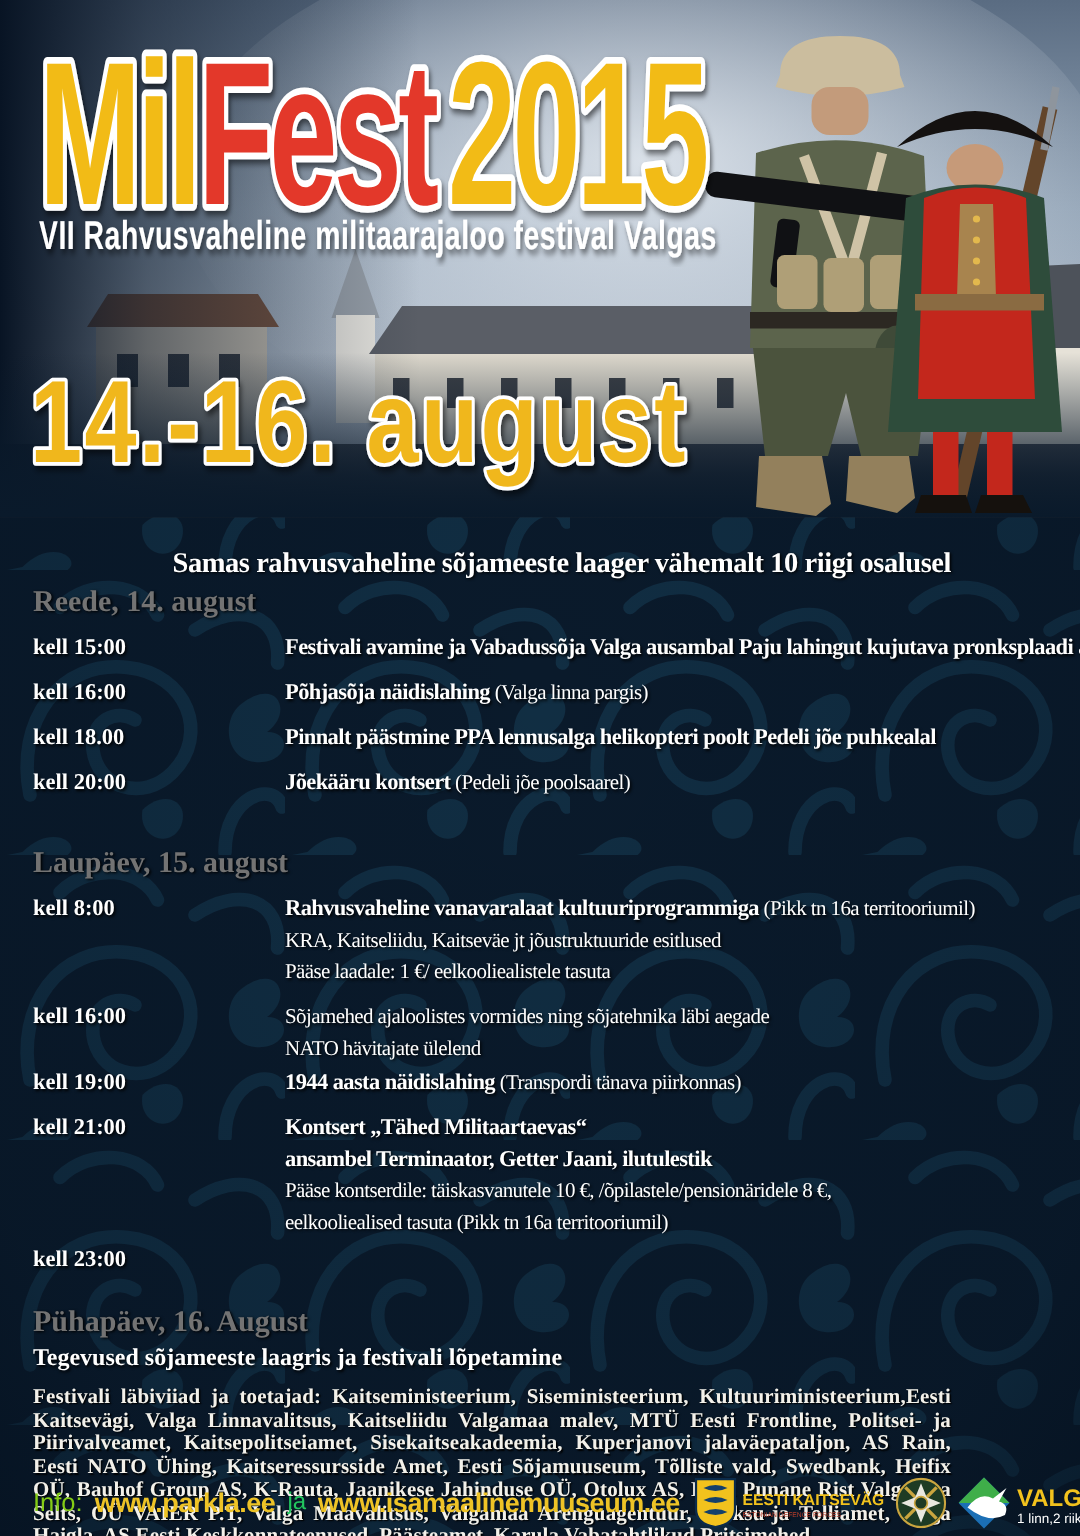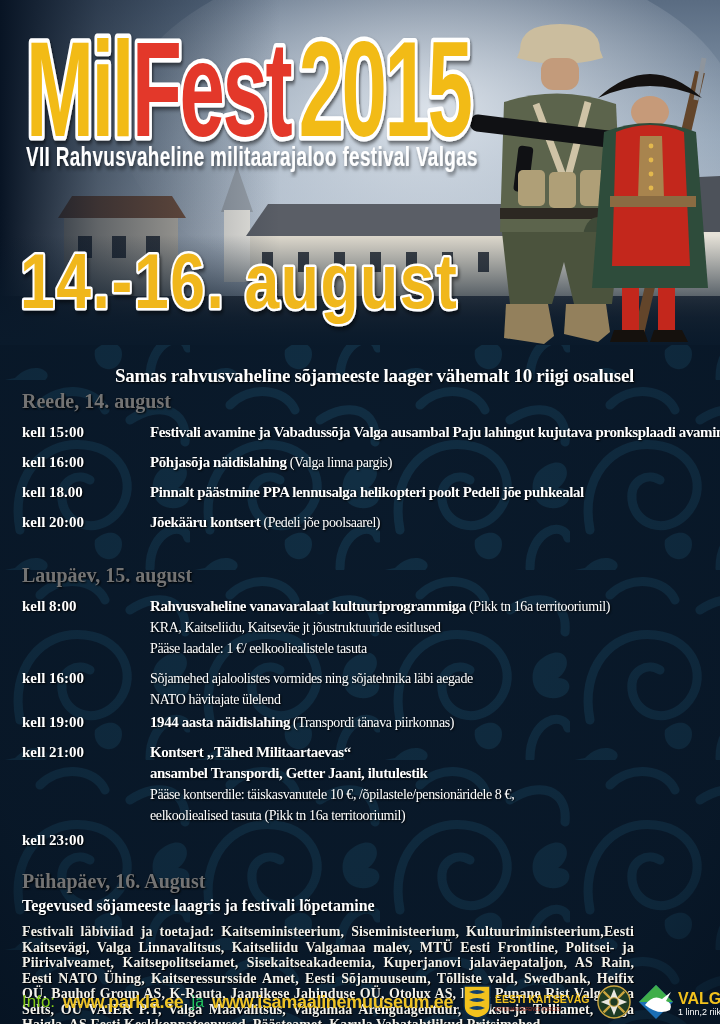--- a/index.html
+++ b/index.html
@@ -19,21 +19,21 @@
                fill:#f0b71d; stroke:#ffffff; stroke-width:5px; paint-order:stroke; stroke-linejoin:round; }
 
   
   .content { position:absolute; top:365px; left:0; width:646px; padding:0 12px 0 22px; color:#ffffff; }
   .tagline { text-align:right; font-weight:bold; font-size:19px; line-height:22px; letter-spacing:-0.3px; white-space:nowrap;
              text-shadow:1px 1px 2px #000; }
   .day-header { color:#737373; font-weight:bold; font-size:20px; line-height:24px; text-shadow:1px 1px 2px #000; }
   .day-reede    { margin-top:2px; }
   .day-laupaev  { margin-top:30px; }
   .day-puhapaev { margin-top:18px; }
-  .event { display:flex; margin-top:9px; }
+  .event { display:flex; margin-top:9px;gap:40px; }
   .day-laupaev .events .event:nth-child(3) { margin-top:2px; }
   .day-laupaev .events .event:nth-child(5) { margin-top:4px; }
   .time { flex:none; width:128px; font-weight:bold; font-size:15px; line-height:21px; text-shadow:1px 1px 2px #000; }
   .desc { flex:1; }
   .line { white-space:nowrap; font-size:14px; letter-spacing:-0.4px; line-height:21px; text-shadow:1px 1px 2px #000; }
   .b { font-weight:bold; font-size:15px; }
   .fullline { margin-top:2px; font-weight:bold; font-size:16px; line-height:21px; text-shadow:1px 1px 2px #000; }
 
   
   .sponsors { margin-top:8px; font-weight:bold; font-size:14px; line-height:15.5px; letter-spacing:0.1px;
@@ -243,21 +243,21 @@
         <div class="event">
           <div class="time">kell 19:00</div>
           <div class="desc">
             <div class="line"><span class="b">1944 aasta näidislahing</span><span> (Transpordi tänava piirkonnas)</span></div>
           </div>
         </div>
         <div class="event">
           <div class="time">kell 21:00</div>
           <div class="desc">
             <div class="line"><span class="b">Kontsert „Tähed Militaartaevas“</span><span></span></div>
-            <div class="line"><span class="b">ansambel Transpordi, Getter Jaani, ilutulestik</span><span></span></div>
+            <div class="line"><span class="b">ansambel Terminaator, Getter Jaani, ilutulestik</span><span></span></div>
             <div class="line"><span class="b"></span><span>Pääse kontserdile: täiskasvanutele 10 €, /õpilastele/pensionäridele 8 €,</span></div>
             <div class="line"><span class="b"></span><span>eelkooliealised tasuta (Pikk tn 16a territooriumil)</span></div>
           </div>
         </div>
         <div class="event">
           <div class="time">kell 23:00</div>
         </div>
       </div>
     </section>
 

